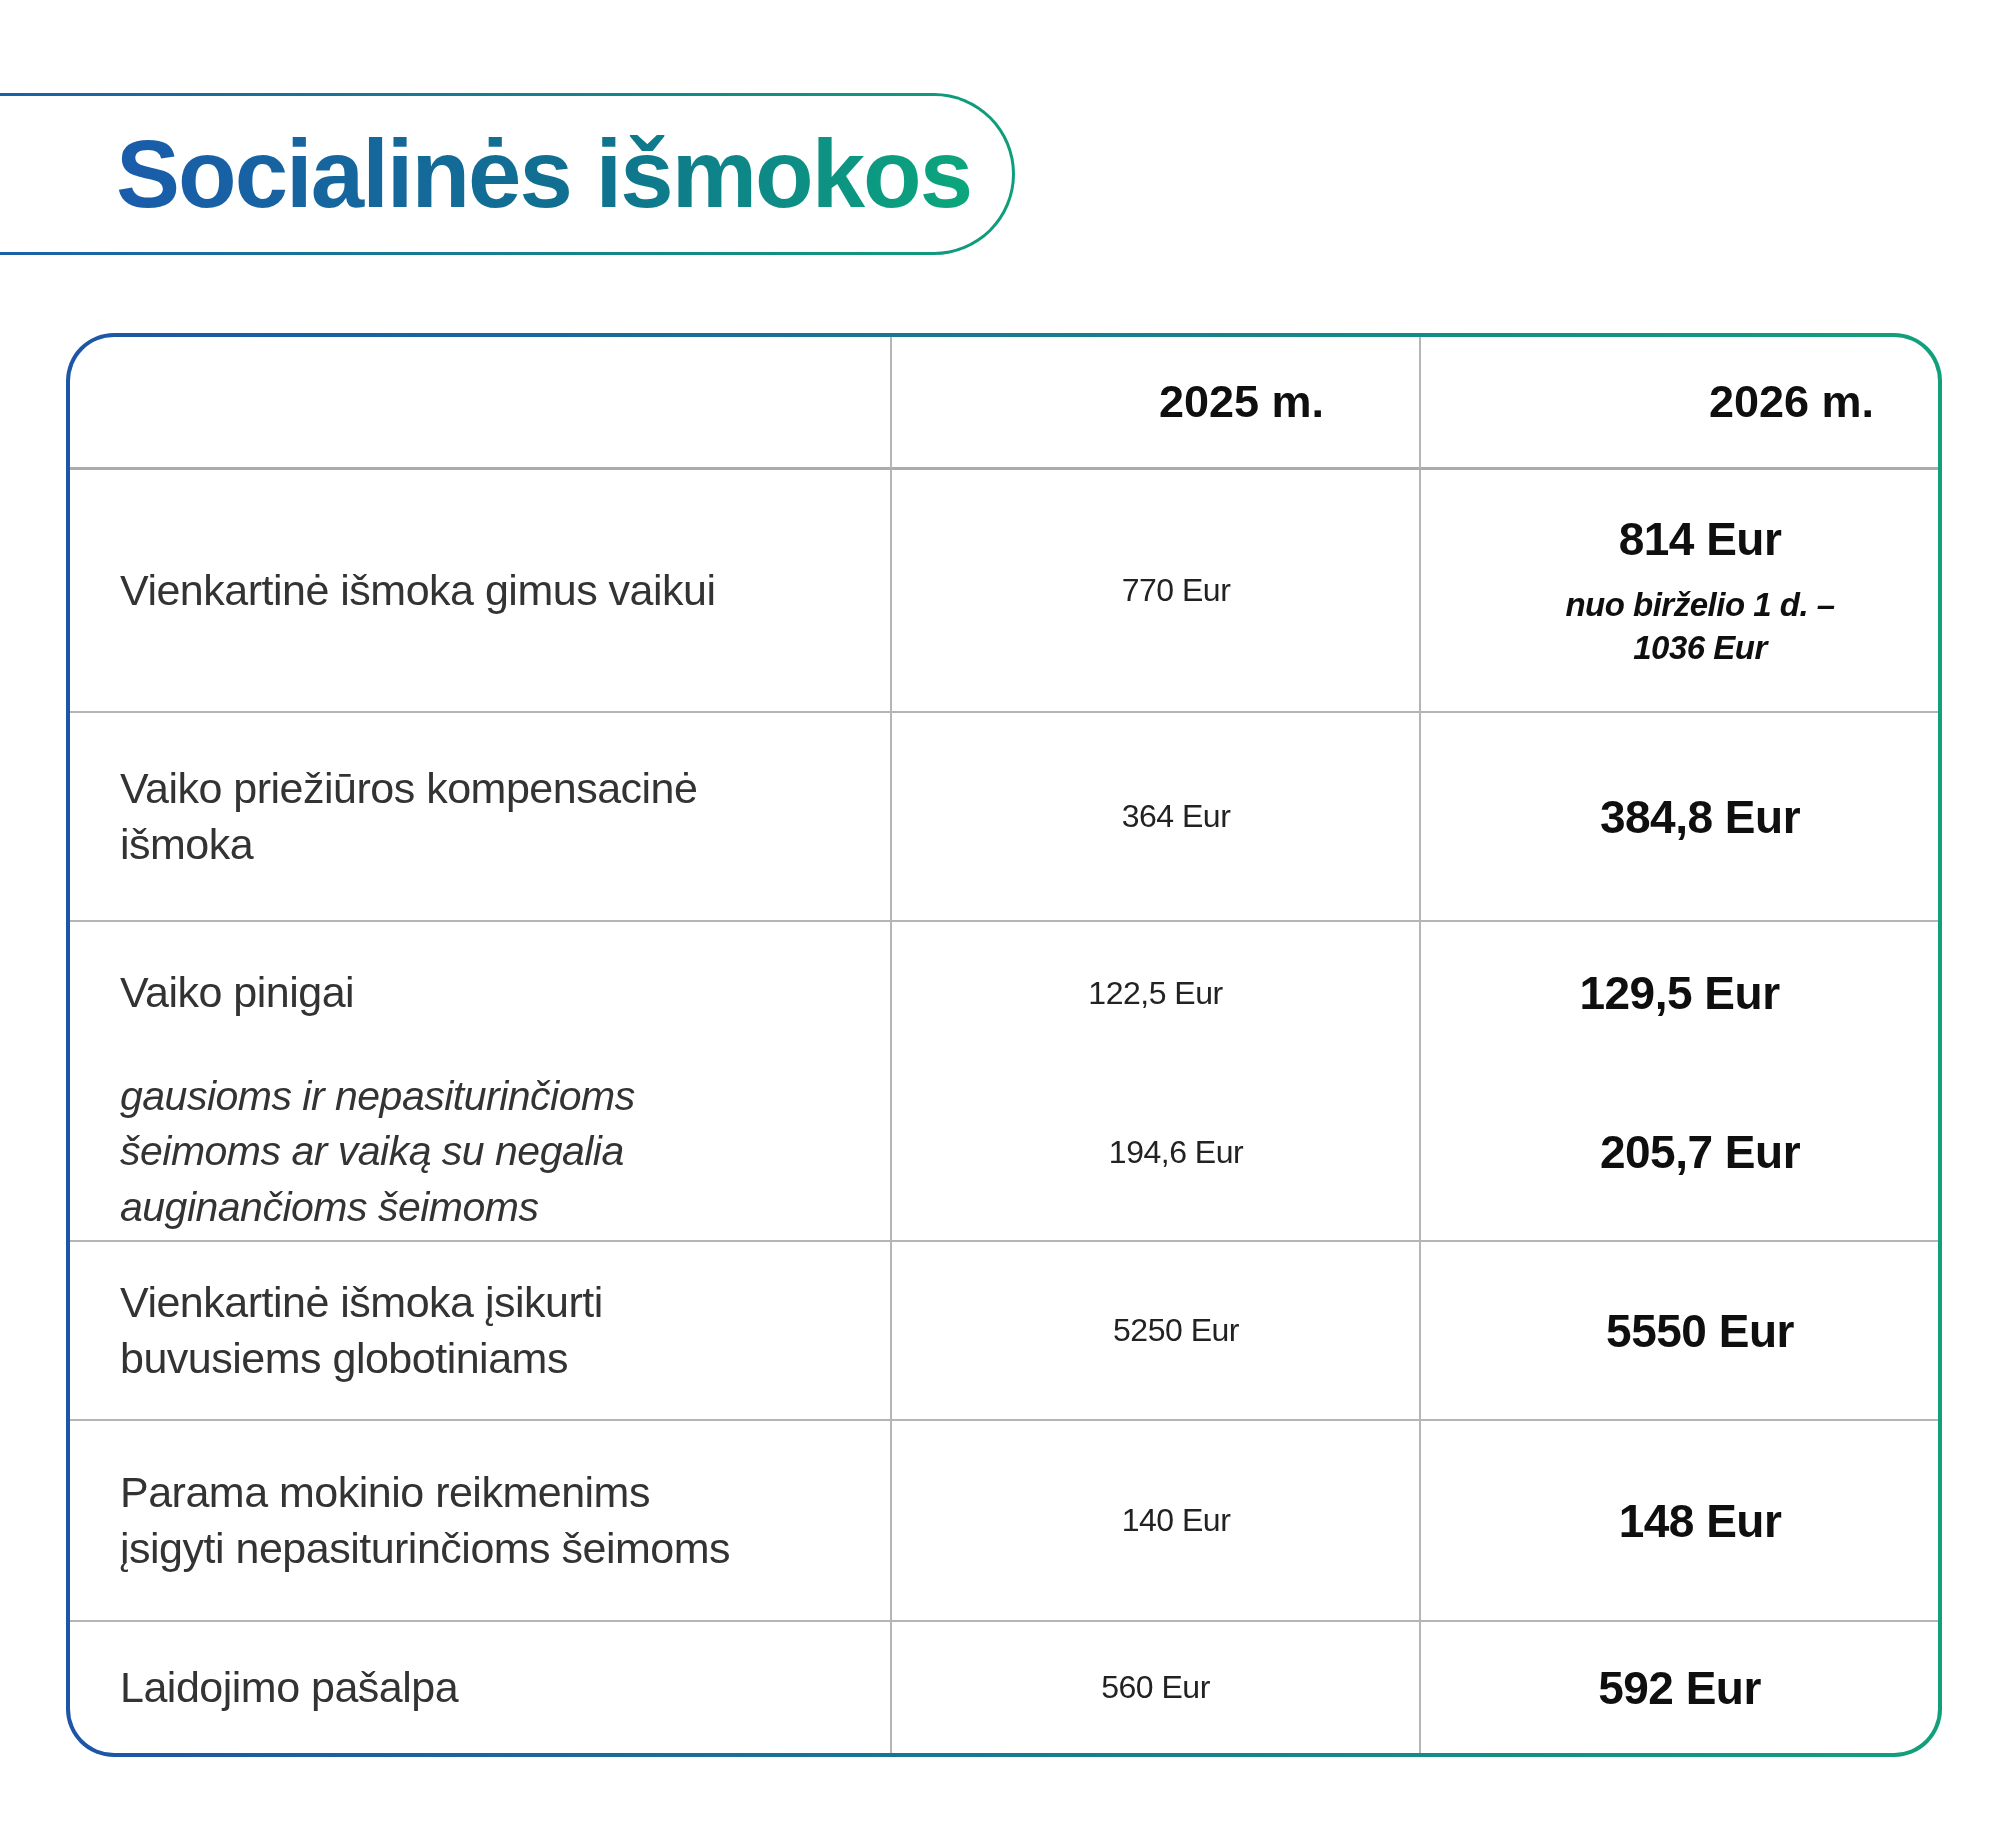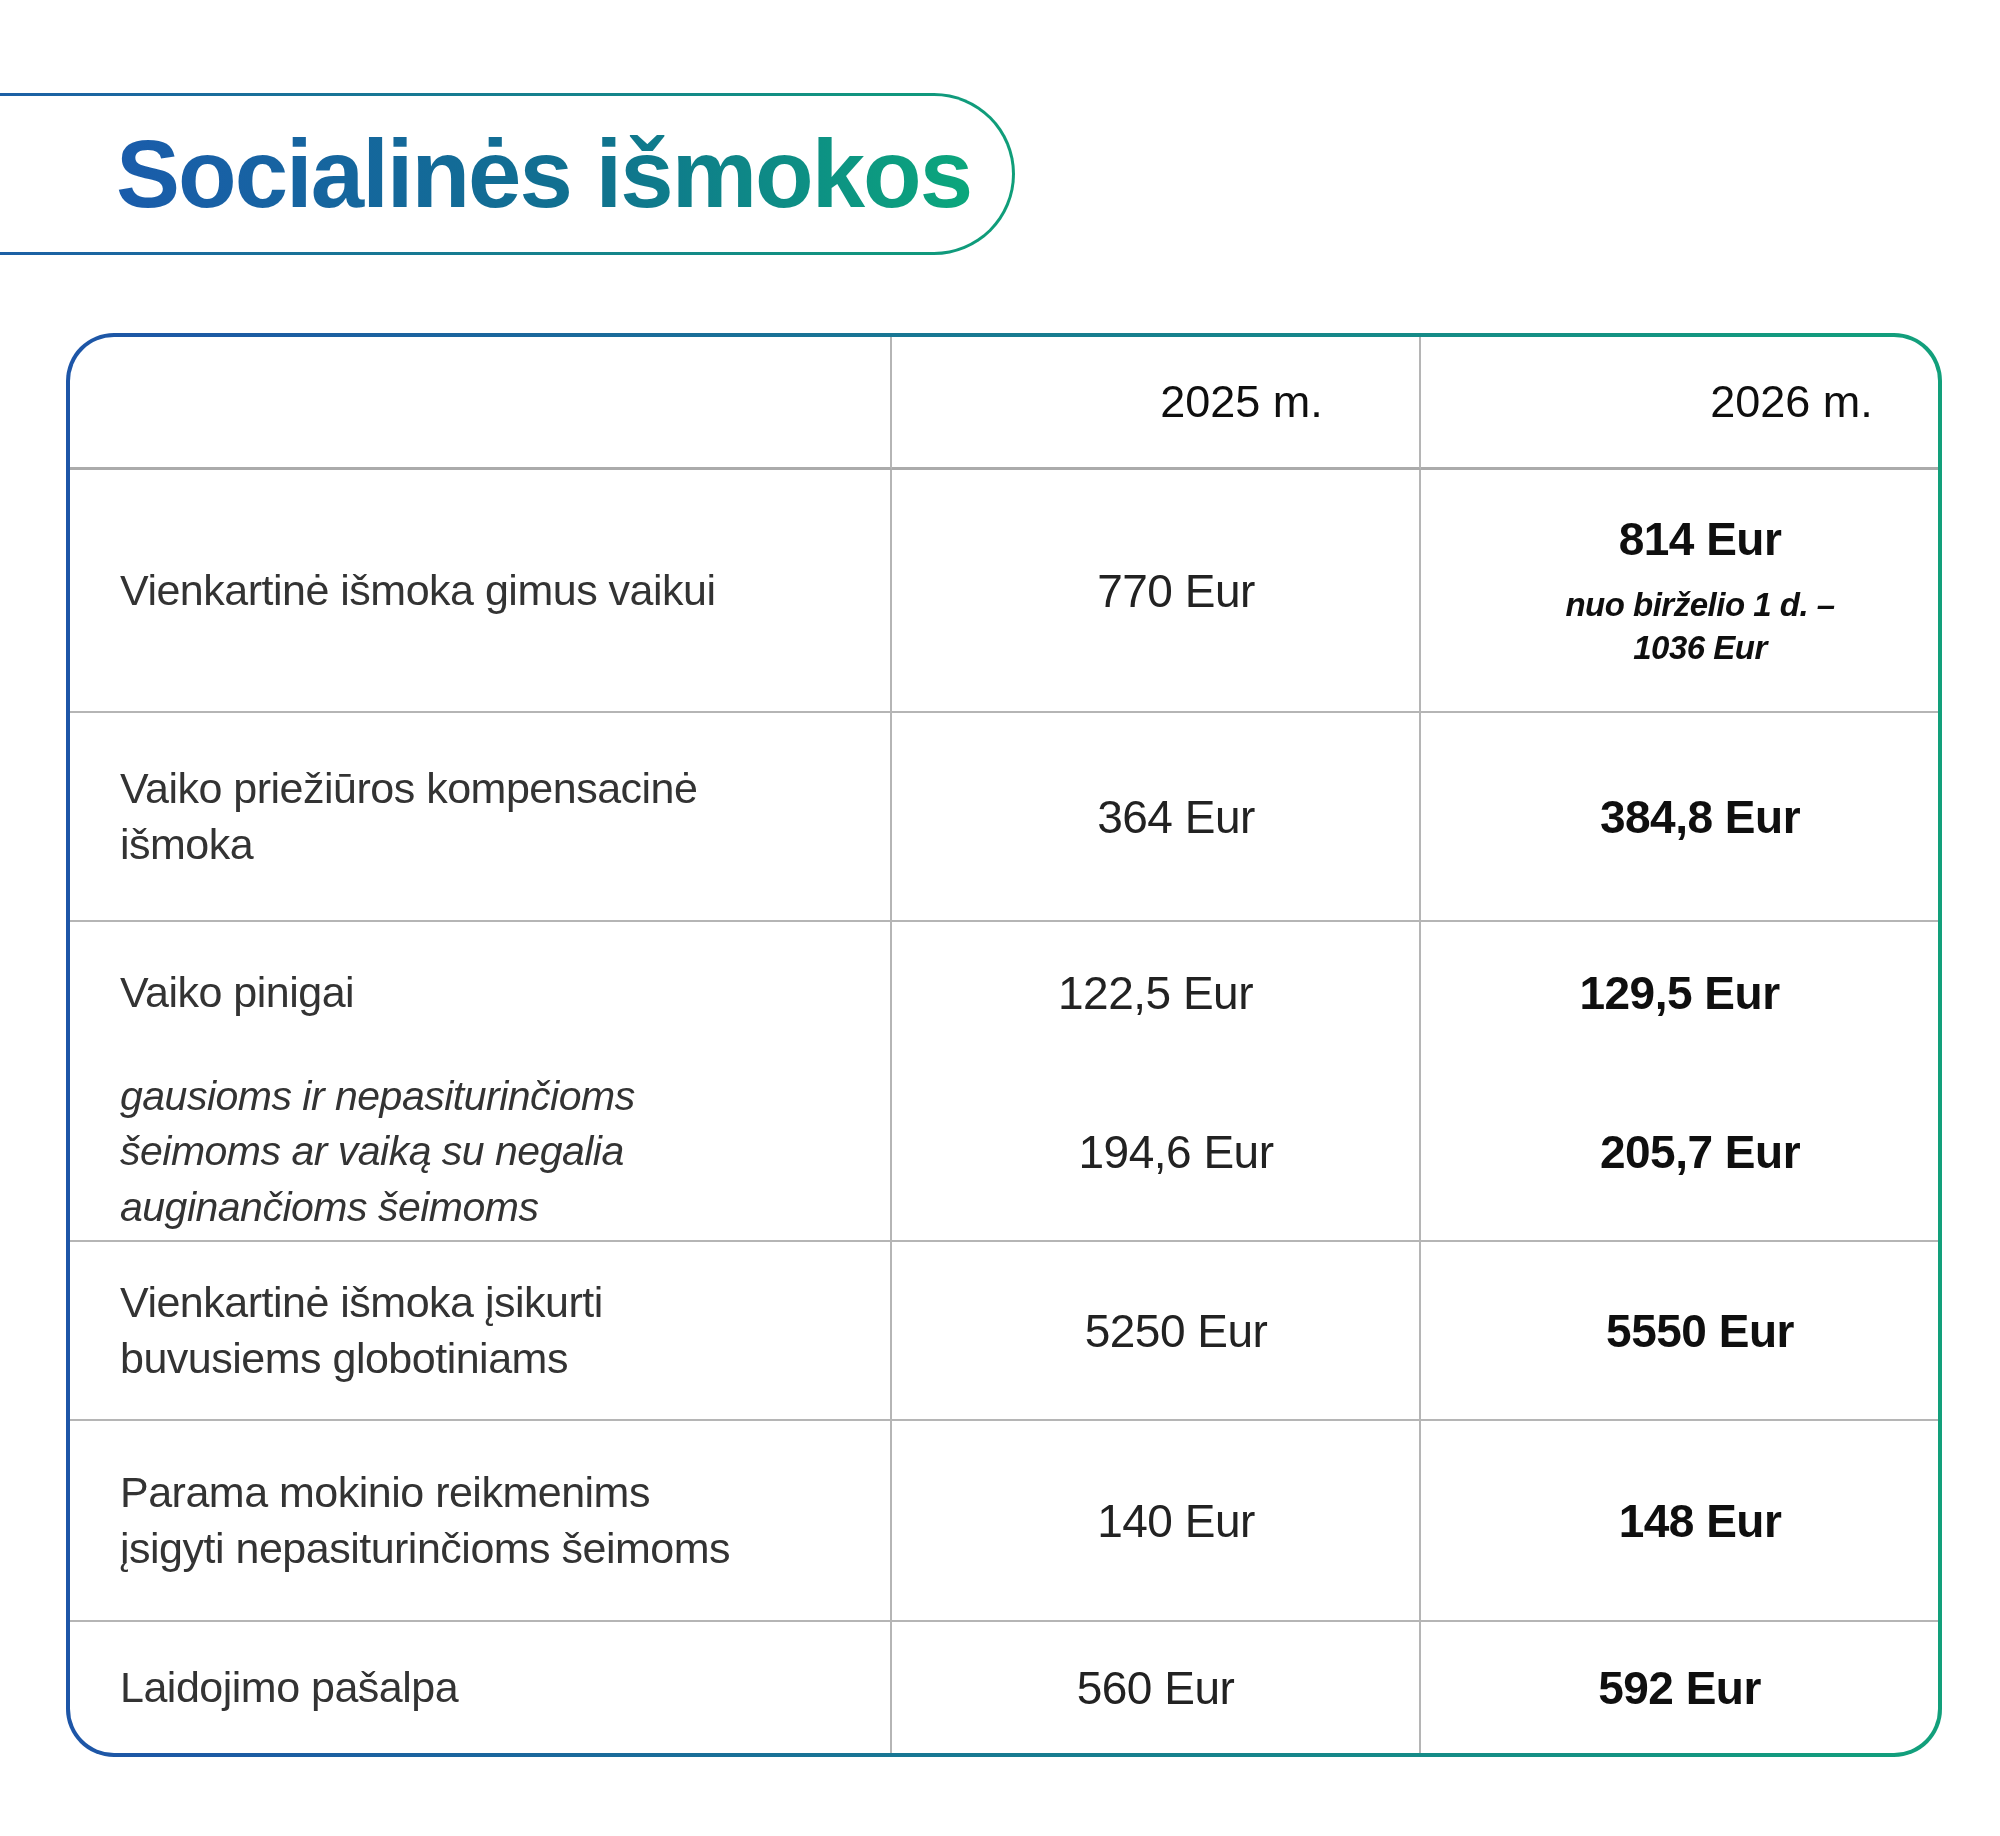--- a/index.html
+++ b/index.html
@@ -54,28 +54,28 @@
   .vr  { border-right:2px solid #b5b5b5; }
   .hb  { border-bottom:2px solid #b5b5b5;padding-left:41px; }
   .hb3 { border-bottom:3px solid #ababab; }
 
   .label-cell {
     justify-content:flex-start; text-align:left;
     padding-left:50px; padding-right:16px;
   }
   .lline { display:block; white-space:nowrap; }
 
-  .header-cell { font-size:45px; font-weight:400; color:#0f0f0f; }
+  .header-cell { font-size:45px; font-weight:700; color:#0f0f0f; }
   .h-off-2025 span { transform:translateX(86px); display:inline-block; }
   .h-off-2026 span { transform:translateX(112px); display:inline-block; }
 
   .label   { font-size:43px; color:#333333; line-height:1.3; letter-spacing:-0.5px; }
   .sublabel{ font-size:41px; color:#333333; font-style:italic; line-height:1.35; letter-spacing:-0.5px; }
 
-  .val      { font-size:46px; color:#222222; letter-spacing:-0.5px; }
+  .val      { font-size:32px; color:#222222; letter-spacing:-0.5px; }
   .val-bold { font-size:46px; color:#0f0f0f; font-weight:700; letter-spacing:-0.5px; }
 
   .stack { flex-direction:column; gap:18px; }
   .note  {
     font-size:33px; font-weight:700; font-style:italic;
     color:#0f0f0f; line-height:1.3; letter-spacing:-0.5px;
   }
 </style>
 </head>
 <body>

